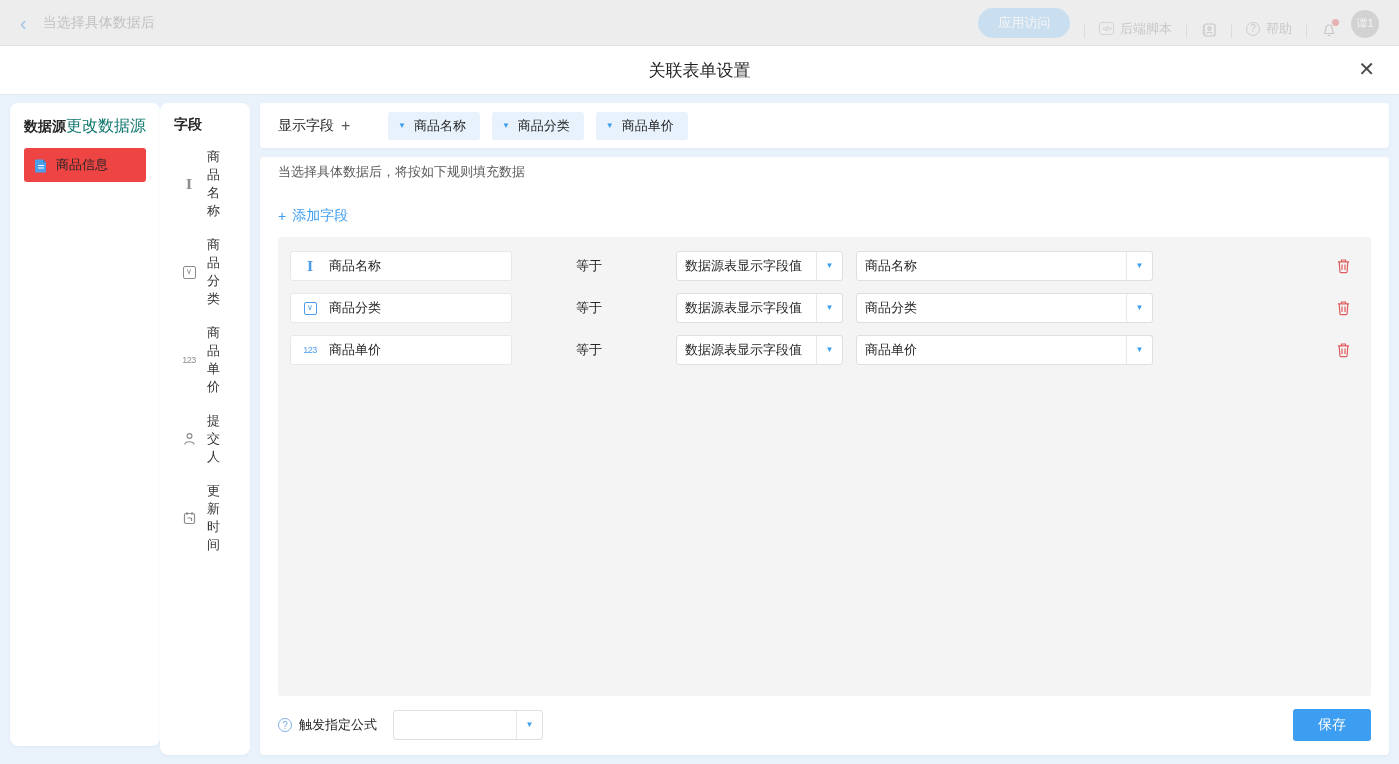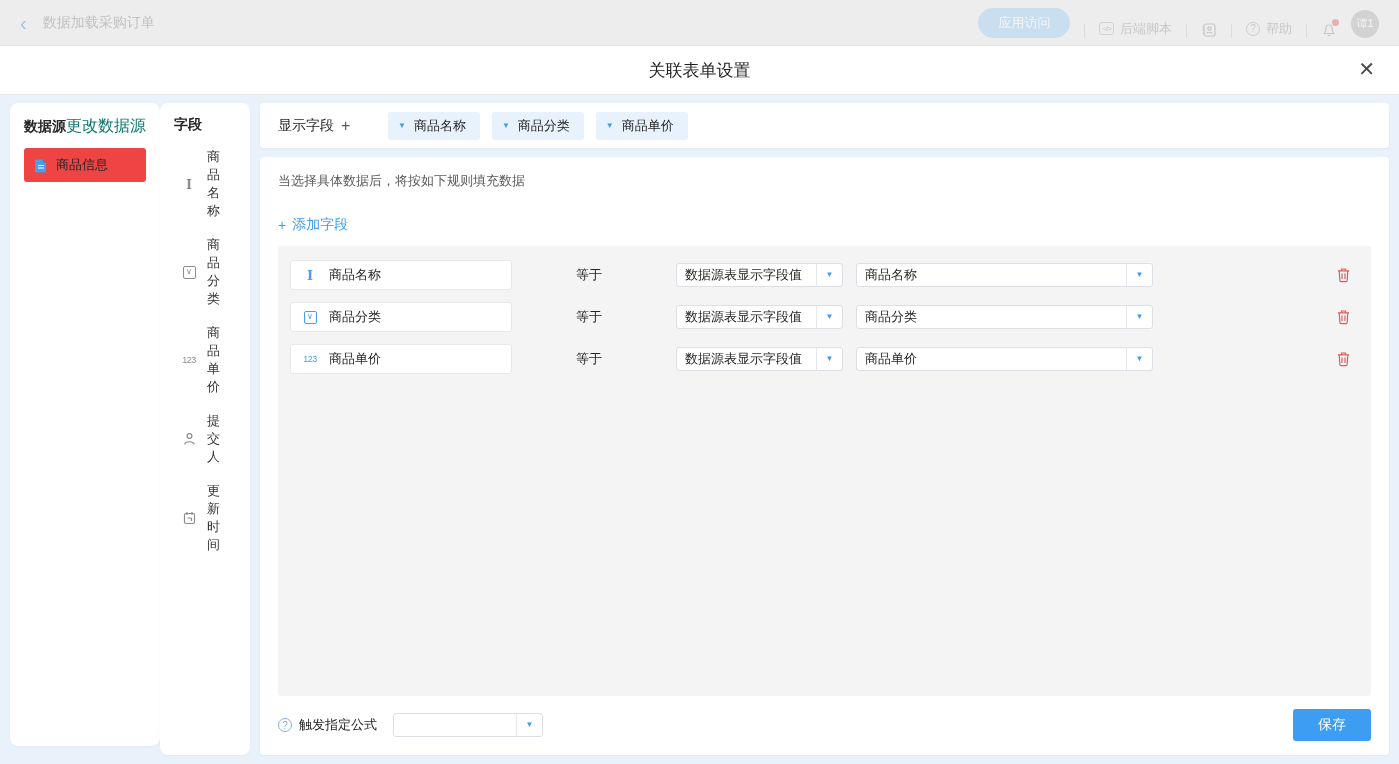--- a/index.html
+++ b/index.html
@@ -51,48 +51,48 @@
   .row-label { width:110px; flex:none; display:flex; align-items:center; gap:7px; font-size:14px; color:#262626; }
   .plus-glyph { font-size:16px; color:#595959; cursor:pointer; }
   .gear-glyph { font-size:13px; color:#262626; cursor:pointer; }
   .display-card { height:45px; }
   .cond-card { height:41px; }
   .placeholder { font-size:13px; color:#c3ccd6; }
   .tags { display:flex; gap:12px; }
   .tag { background:#e7f2fd; border-radius:3px; padding:5px 14px 5px 10px; display:flex; align-items:center; gap:8px; font-size:13px; color:#262626; cursor:pointer; }
   .tri { font-size:8px; color:#3d9df0; line-height:1; }
 
-  .rules-card { flex:1; padding:15px 18px 14px; display:flex; flex-direction:column; }
+  .rules-card { flex:1; padding:6px 18px 14px; display:flex; flex-direction:column; }
   .rules-desc { font-size:13px; color:#595959; }
   .add-field { margin-top:26px; font-size:14px; color:#3d9df0; cursor:pointer; display:flex; align-items:center; gap:6px; width:fit-content; }
   .gray-panel { margin-top:12px; flex:1; background:#f4f4f4; border-radius:3px; padding:14px 12px; display:flex; flex-direction:column; gap:12px; }
   .rule-row { display:flex; align-items:center; height:30px; }
   .field-box { width:222px; height:30px; background:#fff; border:1px solid #e6e8eb; border-radius:3px; display:flex; align-items:center; gap:10px; padding:0 10px; font-size:13px; color:#262626; }
   .field-box .f-icon { color:#4a9ced; }
   .op { margin-left:64px; width:36px; font-size:13px; color:#262626; }
-  .select { height:24px; background:#fff; border:1px solid #dcdfe3; border-radius:3px; display:flex; align-items:center; cursor:pointer; }
+  .select { height:30px; background:#fff; border:1px solid #dcdfe3; border-radius:3px; display:flex; align-items:center; cursor:pointer; }
   .select .sel-text { flex:1; padding:0 8px; font-size:13px; color:#262626; white-space:nowrap; overflow:hidden; }
   .select .sel-arrow { width:26px; align-self:stretch; border-left:1px solid #e6e8eb; display:flex; align-items:center; justify-content:center; flex:none; }
   .sel-src { width:167px; margin-left:64px; }
   .sel-val { width:297px; margin-left:13px; }
   .trash { margin-left:auto; margin-right:8px; cursor:pointer; display:flex; }
 
   .rules-footer { margin-top:13px; display:flex; align-items:center; }
   .q-circle { width:14px; height:14px; border:1px solid #7fb0e8; color:#7fb0e8; border-radius:50%; font-size:10px; display:flex; align-items:center; justify-content:center; margin-right:7px; flex:none; }
   .formula-label { font-size:13px; color:#262626; }
   .formula-select { width:150px; margin-left:16px; }
   .save-btn { margin-left:auto; width:78px; height:32px; background:#3d9df0; border:none; border-radius:3px; color:#fff; font-size:14px; cursor:pointer; }
 </style>
 </head>
 <body>
 
 <div class="topbar">
   <div class="topbar-inner">
     <span class="back-chevron">‹</span>
-    <span class="topbar-title">数据加载采购订单</span>
+    <span class="topbar-title">当选择具体数据后</span>
     <div class="topbar-right">
       <button class="pill-btn">应用访问</button>
       <span class="tb-divider"></span>
       <span class="tb-item">
         <span class="code-badge">&lt;/&gt;</span>
         <span>后端脚本</span>
       </span>
       <span class="tb-divider"></span>
       <span class="tb-item">
         <svg width="16" height="16" viewBox="0 0 16 16" fill="none" stroke="#9a9a9a" stroke-width="1.2">

